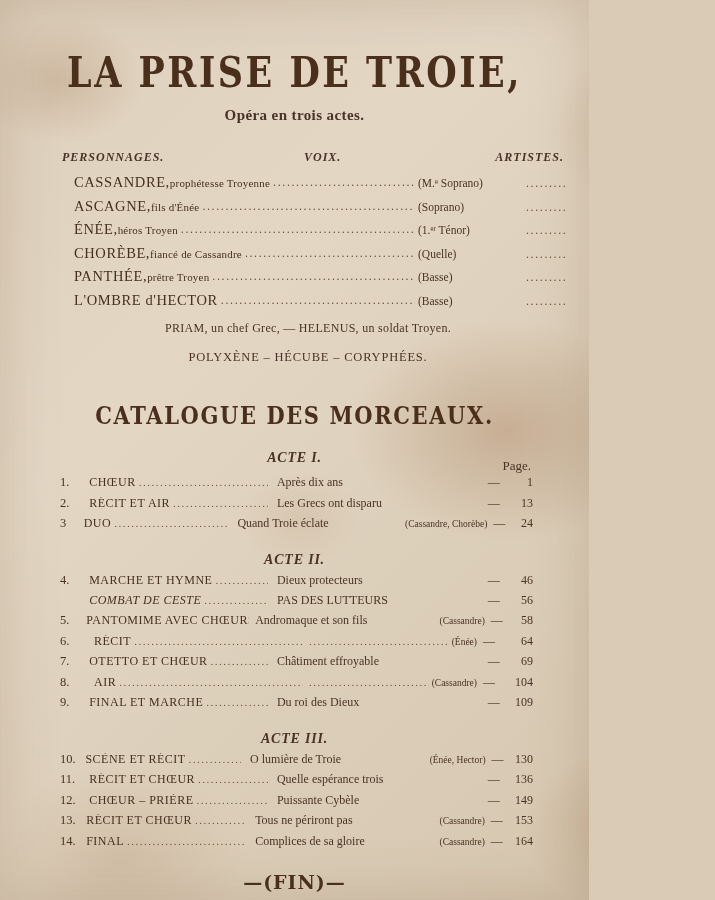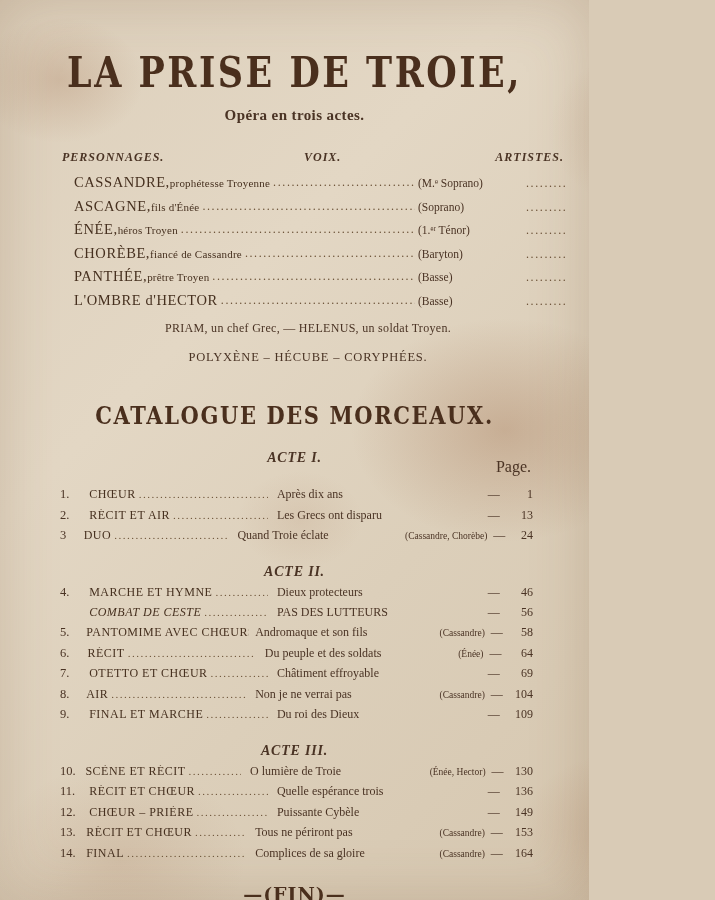--- a/index.html
+++ b/index.html
@@ -148,24 +148,24 @@
   .act-title {
     text-align: center;
     font-weight: bold;
     font-style: italic;
     font-size: 14px;
     letter-spacing: 0.8px;
     margin: 22px 0 6px 0;
   }
   .page-hdr {
     text-align: right;
-    font-size: 16px;
+    font-size: 13px;
     padding-right: 10px;
     margin-top: -14px;
-    margin-bottom: 12px;
+    margin-bottom: 2px;
   }
   .list { width: 100%; }
   .item {
     display: flex;
     align-items: baseline;
     font-size: 12px;
     line-height: 1.0;
     margin-bottom: 8px;
     white-space: nowrap;
   }
@@ -274,21 +274,21 @@
         <div class="dots">......................................................................</div>
         <div class="cast-voice">(1.ᵉʳ Ténor)</div>
         <div class="dots-tail">..........................</div>
       </div>
 
       <div class="cast-row">
         <div class="cast-name">
           <span>CHORÈBE,</span><span class="role-sub">fiancé de Cassandre</span>
         </div>
         <div class="dots">......................................................................</div>
-        <div class="cast-voice">(Baryton)</div>
+        <div class="cast-voice">(Quelle)</div>
         <div class="dots-tail">..........................</div>
       </div>
 
       <div class="cast-row">
         <div class="cast-name">
           <span>PANTHÉE,</span><span class="role-sub">prêtre Troyen</span>
         </div>
         <div class="dots">......................................................................</div>
         <div class="cast-voice">(Basse)</div>
         <div class="dots-tail">..........................</div>
@@ -394,21 +394,20 @@
         <div class="dash">—</div>
         <div class="pg">58</div>
       </div>
 
       <div class="item">
         <div class="num">6.</div>
         <div class="lbl-dots-wrap">
           <span class="lbl">RÉCIT</span>
           <span class="seg-dots" style="flex:1">.......................................................</span>
         </div>
-        <div class="title-col">Du peuple et des soldats</div>
         <div class="mid-dots">.......................................................</div>
         <div class="char-col">(Énée)</div>
         <div class="dash">—</div>
         <div class="pg">64</div>
       </div>
 
       <div class="item">
         <div class="num">7.</div>
         <div class="lbl-dots-wrap">
           <span class="lbl">OTETTO ET CHŒUR</span>
@@ -420,21 +419,20 @@
         <div class="dash">—</div>
         <div class="pg">69</div>
       </div>
 
       <div class="item">
         <div class="num">8.</div>
         <div class="lbl-dots-wrap">
           <span class="lbl">AIR</span>
           <span class="seg-dots" style="flex:1">.......................................................</span>
         </div>
-        <div class="title-col">Non je ne verrai pas</div>
         <div class="mid-dots">.......................................................</div>
         <div class="char-col">(Cassandre)</div>
         <div class="dash">—</div>
         <div class="pg">104</div>
       </div>
 
       <div class="item">
         <div class="num">9.</div>
         <div class="lbl-dots-wrap">
           <span class="lbl">FINAL ET MARCHE</span>

